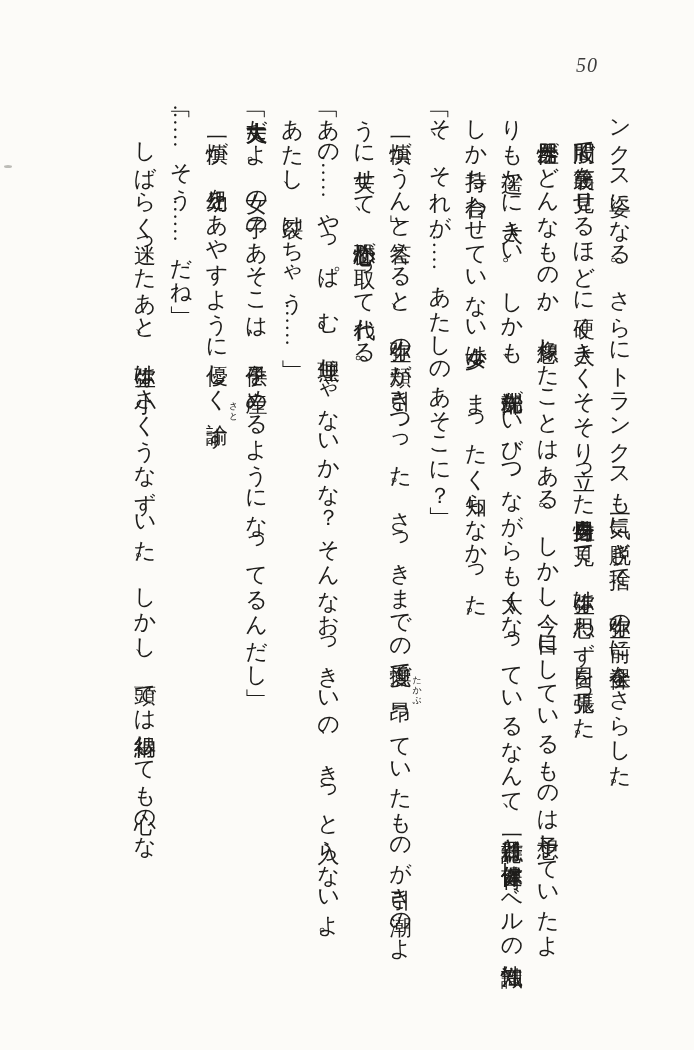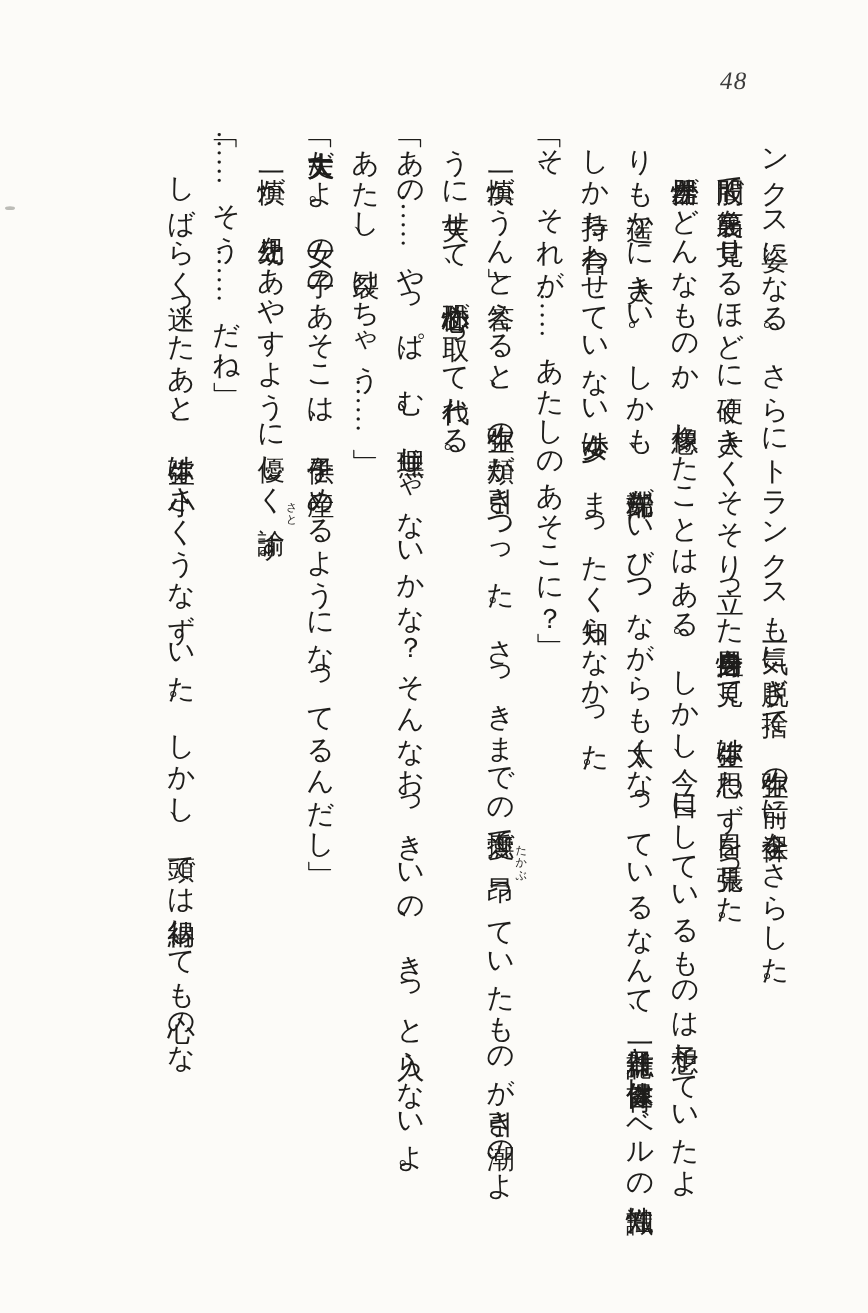--- a/index.html
+++ b/index.html
@@ -66,21 +66,21 @@
     height: 3px;
     border-radius: 50%;
     background: #9a9a94;
     opacity: 0.65;
   }
 </style>
 </head>
 <body>
 
 <div class="page" style="background: rgb(252, 251, 248);">
-  <div class="page-number" style="color: rgb(60, 60, 60);">48</div>
+  <div class="page-number" style="color: rgb(60, 60, 60);">50</div>
   <div class="text-block" style="color: rgb(30, 29, 27);">
       <p>ンクス姿になる。さらにトランクスも一気に脱ぎ捨て、弥生の前に全裸をさらした。</p>
       <p class="indent">股間で裏筋を見せるほどに硬く大きくそそり立った男性自身を見て、弥生は思わず目を見張った。</p>
       <p class="indent">男性器がどんなものか、想像したことはある。しかし今、目にしているものは予想していたよりも遥かに大きい。しかも、先端部がいびつながらも太くなっているなんて、雑誌一冊と保健体育レベルの性知識しか持ち合わせていない少女は、まったく知らなかった。</p>
       <p>「そ、それが……あたしのあそこに？」</p>
       <p class="indent">慎一が「うん」と答えると、弥生の頬が引きつった。さっきまでの愛撫で<ruby>昂<rt>たかぶ</rt></ruby>っていたものが引き潮のように失せて、恐怖心が取って代わる。</p>
       <p>「あの……やっぱ、む、無理じゃないかな？<span class="gap"></span>そんなおっきいの、きっと入らないよ。あたし、裂けちゃう……」</p>
       <p>「大丈夫だよ。女の子のあそこは、子供を産めるようになってるんだし」</p>
       <p class="indent">慎一が、幼児をあやすように優しく<ruby>諭<rt>さと</rt></ruby>す。</p>
       <p>「……そう……だね」</p>

